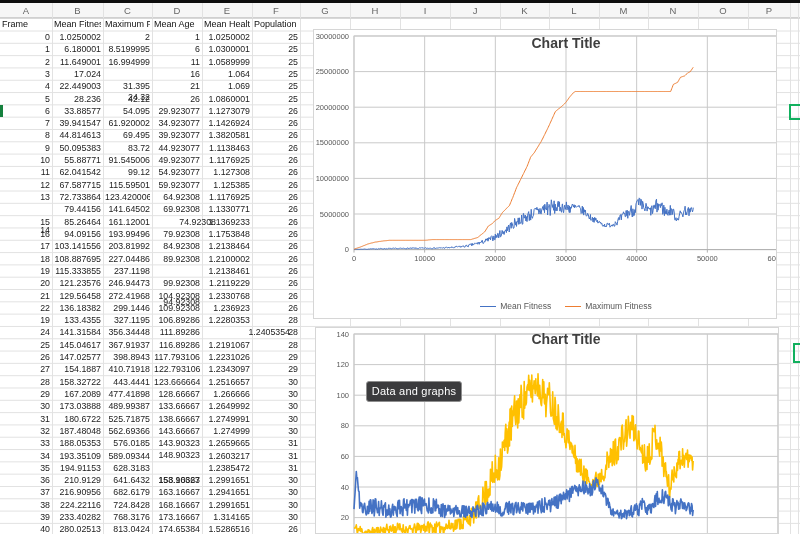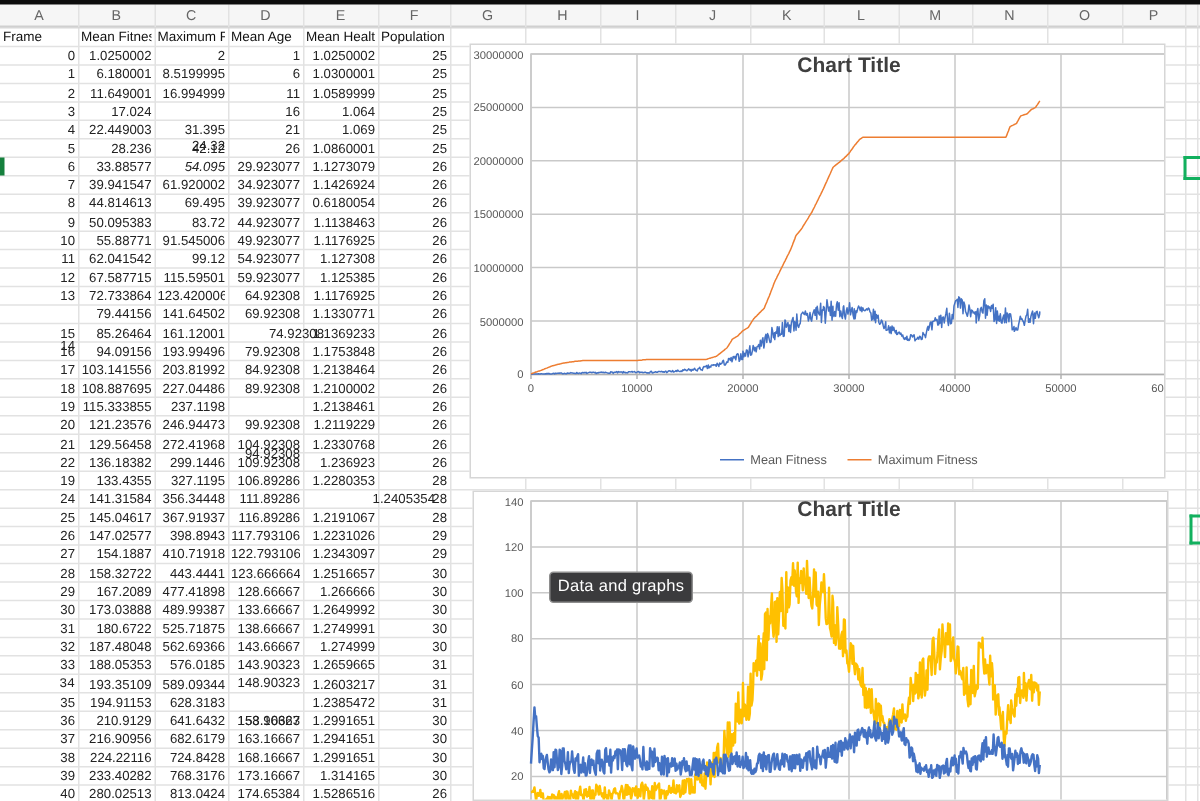--- a/index.html
+++ b/index.html
@@ -159,35 +159,35 @@
     <div class="sheet-cell num" style="left: 204px; width: 46px; top: 80.24px; height: 12.31px; line-height: 12.31px;">1.069</div>
     <div class="sheet-cell num" style="left: 254px; width: 44px; top: 80.24px; height: 12.31px; line-height: 12.31px;">25</div>
     <div class="sheet-cell num" style="left: 2px; width: 48px; top: 92.55px; height: 12.31px; line-height: 12.31px;">5</div>
     <div class="sheet-cell num" style="left: 54px; width: 47px; top: 92.55px; height: 12.31px; line-height: 12.31px;">28.236</div>
     <div class="sheet-cell num" style="left: 105px; width: 45px; top: 92.55px; height: 12.31px; line-height: 12.31px;">42.12</div>
     <div class="sheet-cell num" style="left: 154px; width: 46px; top: 92.55px; height: 12.31px; line-height: 12.31px;">26</div>
     <div class="sheet-cell num" style="left: 204px; width: 46px; top: 92.55px; height: 12.31px; line-height: 12.31px;">1.0860001</div>
     <div class="sheet-cell num" style="left: 254px; width: 44px; top: 92.55px; height: 12.31px; line-height: 12.31px;">25</div>
     <div class="sheet-cell num" style="left: 2px; width: 48px; top: 104.86px; height: 12.31px; line-height: 12.31px;">6</div>
     <div class="sheet-cell num" style="left: 54px; width: 47px; top: 104.86px; height: 12.31px; line-height: 12.31px;">33.88577</div>
-    <div class="sheet-cell num" style="left: 105px; width: 45px; top: 104.86px; height: 12.31px; line-height: 12.31px; font-style: italic;">54.095</div>
+    <div class="sheet-cell num" style="left: 105px; width: 45px; top: 104.86px; height: 12.31px; line-height: 12.31px;">54.095</div>
     <div class="sheet-cell num" style="left: 154px; width: 46px; top: 104.86px; height: 12.31px; line-height: 12.31px;">29.923077</div>
     <div class="sheet-cell num" style="left: 204px; width: 46px; top: 104.86px; height: 12.31px; line-height: 12.31px;">1.1273079</div>
     <div class="sheet-cell num" style="left: 254px; width: 44px; top: 104.86px; height: 12.31px; line-height: 12.31px;">26</div>
     <div class="sheet-cell num" style="left: 2px; width: 48px; top: 117.17px; height: 12.31px; line-height: 12.31px;">7</div>
     <div class="sheet-cell num" style="left: 54px; width: 47px; top: 117.17px; height: 12.31px; line-height: 12.31px;">39.941547</div>
     <div class="sheet-cell num" style="left: 105px; width: 45px; top: 117.17px; height: 12.31px; line-height: 12.31px;">61.920002</div>
     <div class="sheet-cell num" style="left: 154px; width: 46px; top: 117.17px; height: 12.31px; line-height: 12.31px;">34.923077</div>
     <div class="sheet-cell num" style="left: 204px; width: 46px; top: 117.17px; height: 12.31px; line-height: 12.31px;">1.1426924</div>
     <div class="sheet-cell num" style="left: 254px; width: 44px; top: 117.17px; height: 12.31px; line-height: 12.31px;">26</div>
     <div class="sheet-cell num" style="left: 2px; width: 48px; top: 129.48px; height: 12.31px; line-height: 12.31px;">8</div>
     <div class="sheet-cell num" style="left: 54px; width: 47px; top: 129.48px; height: 12.31px; line-height: 12.31px;">44.814613</div>
     <div class="sheet-cell num" style="left: 105px; width: 45px; top: 129.48px; height: 12.31px; line-height: 12.31px;">69.495</div>
     <div class="sheet-cell num" style="left: 154px; width: 46px; top: 129.48px; height: 12.31px; line-height: 12.31px;">39.923077</div>
-    <div class="sheet-cell num" style="left: 204px; width: 46px; top: 129.48px; height: 12.31px; line-height: 12.31px;">0.6180054</div>
+    <div class="sheet-cell num" style="left: 204px; width: 46px; top: 129.48px; height: 12.31px; line-height: 12.31px;">1.3820581</div>
     <div class="sheet-cell num" style="left: 254px; width: 44px; top: 129.48px; height: 12.31px; line-height: 12.31px;">26</div>
     <div class="sheet-cell num" style="left: 2px; width: 48px; top: 141.79px; height: 12.31px; line-height: 12.31px;">9</div>
     <div class="sheet-cell num" style="left: 54px; width: 47px; top: 141.79px; height: 12.31px; line-height: 12.31px;">50.095383</div>
     <div class="sheet-cell num" style="left: 105px; width: 45px; top: 141.79px; height: 12.31px; line-height: 12.31px;">83.72</div>
     <div class="sheet-cell num" style="left: 154px; width: 46px; top: 141.79px; height: 12.31px; line-height: 12.31px;">44.923077</div>
     <div class="sheet-cell num" style="left: 204px; width: 46px; top: 141.79px; height: 12.31px; line-height: 12.31px;">1.1138463</div>
     <div class="sheet-cell num" style="left: 254px; width: 44px; top: 141.79px; height: 12.31px; line-height: 12.31px;">26</div>
     <div class="sheet-cell num" style="left: 2px; width: 48px; top: 154.1px; height: 12.31px; line-height: 12.31px;">10</div>
     <div class="sheet-cell num" style="left: 54px; width: 47px; top: 154.1px; height: 12.31px; line-height: 12.31px;">55.88771</div>
     <div class="sheet-cell num" style="left: 105px; width: 45px; top: 154.1px; height: 12.31px; line-height: 12.31px;">91.545006</div>
@@ -325,21 +325,21 @@
     <div class="sheet-cell num" style="left: 105px; width: 45px; top: 424.92px; height: 12.31px; line-height: 12.31px;">562.69366</div>
     <div class="sheet-cell num" style="left: 154px; width: 46px; top: 424.92px; height: 12.31px; line-height: 12.31px;">143.66667</div>
     <div class="sheet-cell num" style="left: 204px; width: 46px; top: 424.92px; height: 12.31px; line-height: 12.31px;">1.274999</div>
     <div class="sheet-cell num" style="left: 254px; width: 44px; top: 424.92px; height: 12.31px; line-height: 12.31px;">30</div>
     <div class="sheet-cell num" style="left: 2px; width: 48px; top: 437.23px; height: 12.31px; line-height: 12.31px;">33</div>
     <div class="sheet-cell num" style="left: 54px; width: 47px; top: 437.23px; height: 12.31px; line-height: 12.31px;">188.05353</div>
     <div class="sheet-cell num" style="left: 105px; width: 45px; top: 437.23px; height: 12.31px; line-height: 12.31px;">576.0185</div>
     <div class="sheet-cell num" style="left: 154px; width: 46px; top: 437.23px; height: 12.31px; line-height: 12.31px;">143.90323</div>
     <div class="sheet-cell num" style="left: 204px; width: 46px; top: 437.23px; height: 12.31px; line-height: 12.31px;">1.2659665</div>
     <div class="sheet-cell num" style="left: 254px; width: 44px; top: 437.23px; height: 12.31px; line-height: 12.31px;">31</div>
-    <div class="sheet-cell num" style="left: 2px; width: 48px; top: 449.54px; height: 12.31px; line-height: 12.31px; font-family: Liberation Mono, monospace;">34</div>
+    <div class="sheet-cell num" style="left: 2px; width: 48px; top: 449.54px; height: 12.31px; line-height: 12.31px;">34</div>
     <div class="sheet-cell num" style="left: 54px; width: 47px; top: 449.54px; height: 12.31px; line-height: 12.31px;">193.35109</div>
     <div class="sheet-cell num" style="left: 105px; width: 45px; top: 449.54px; height: 12.31px; line-height: 12.31px;">589.09344</div>
     <div class="sheet-cell num" style="left: 154px; width: 46px; top: 449px; height: 12.31px; line-height: 12.31px;">148.90323</div>
     <div class="sheet-cell num" style="left: 204px; width: 46px; top: 449.54px; height: 12.31px; line-height: 12.31px;">1.2603217</div>
     <div class="sheet-cell num" style="left: 254px; width: 44px; top: 449.54px; height: 12.31px; line-height: 12.31px;">31</div>
     <div class="sheet-cell num" style="left: 2px; width: 48px; top: 461.85px; height: 12.31px; line-height: 12.31px;">35</div>
     <div class="sheet-cell num" style="left: 54px; width: 47px; top: 461.85px; height: 12.31px; line-height: 12.31px;">194.91153</div>
     <div class="sheet-cell num" style="left: 105px; width: 45px; top: 461.85px; height: 12.31px; line-height: 12.31px;">628.3183</div>
     <div class="sheet-cell num" style="left: 154px; width: 46px; top: 461.85px; height: 12.31px; line-height: 12.31px; margin-top: 12px;">153.90323</div>
     <div class="sheet-cell num" style="left: 204px; width: 46px; top: 461.85px; height: 12.31px; line-height: 12.31px;">1.2385472</div>

